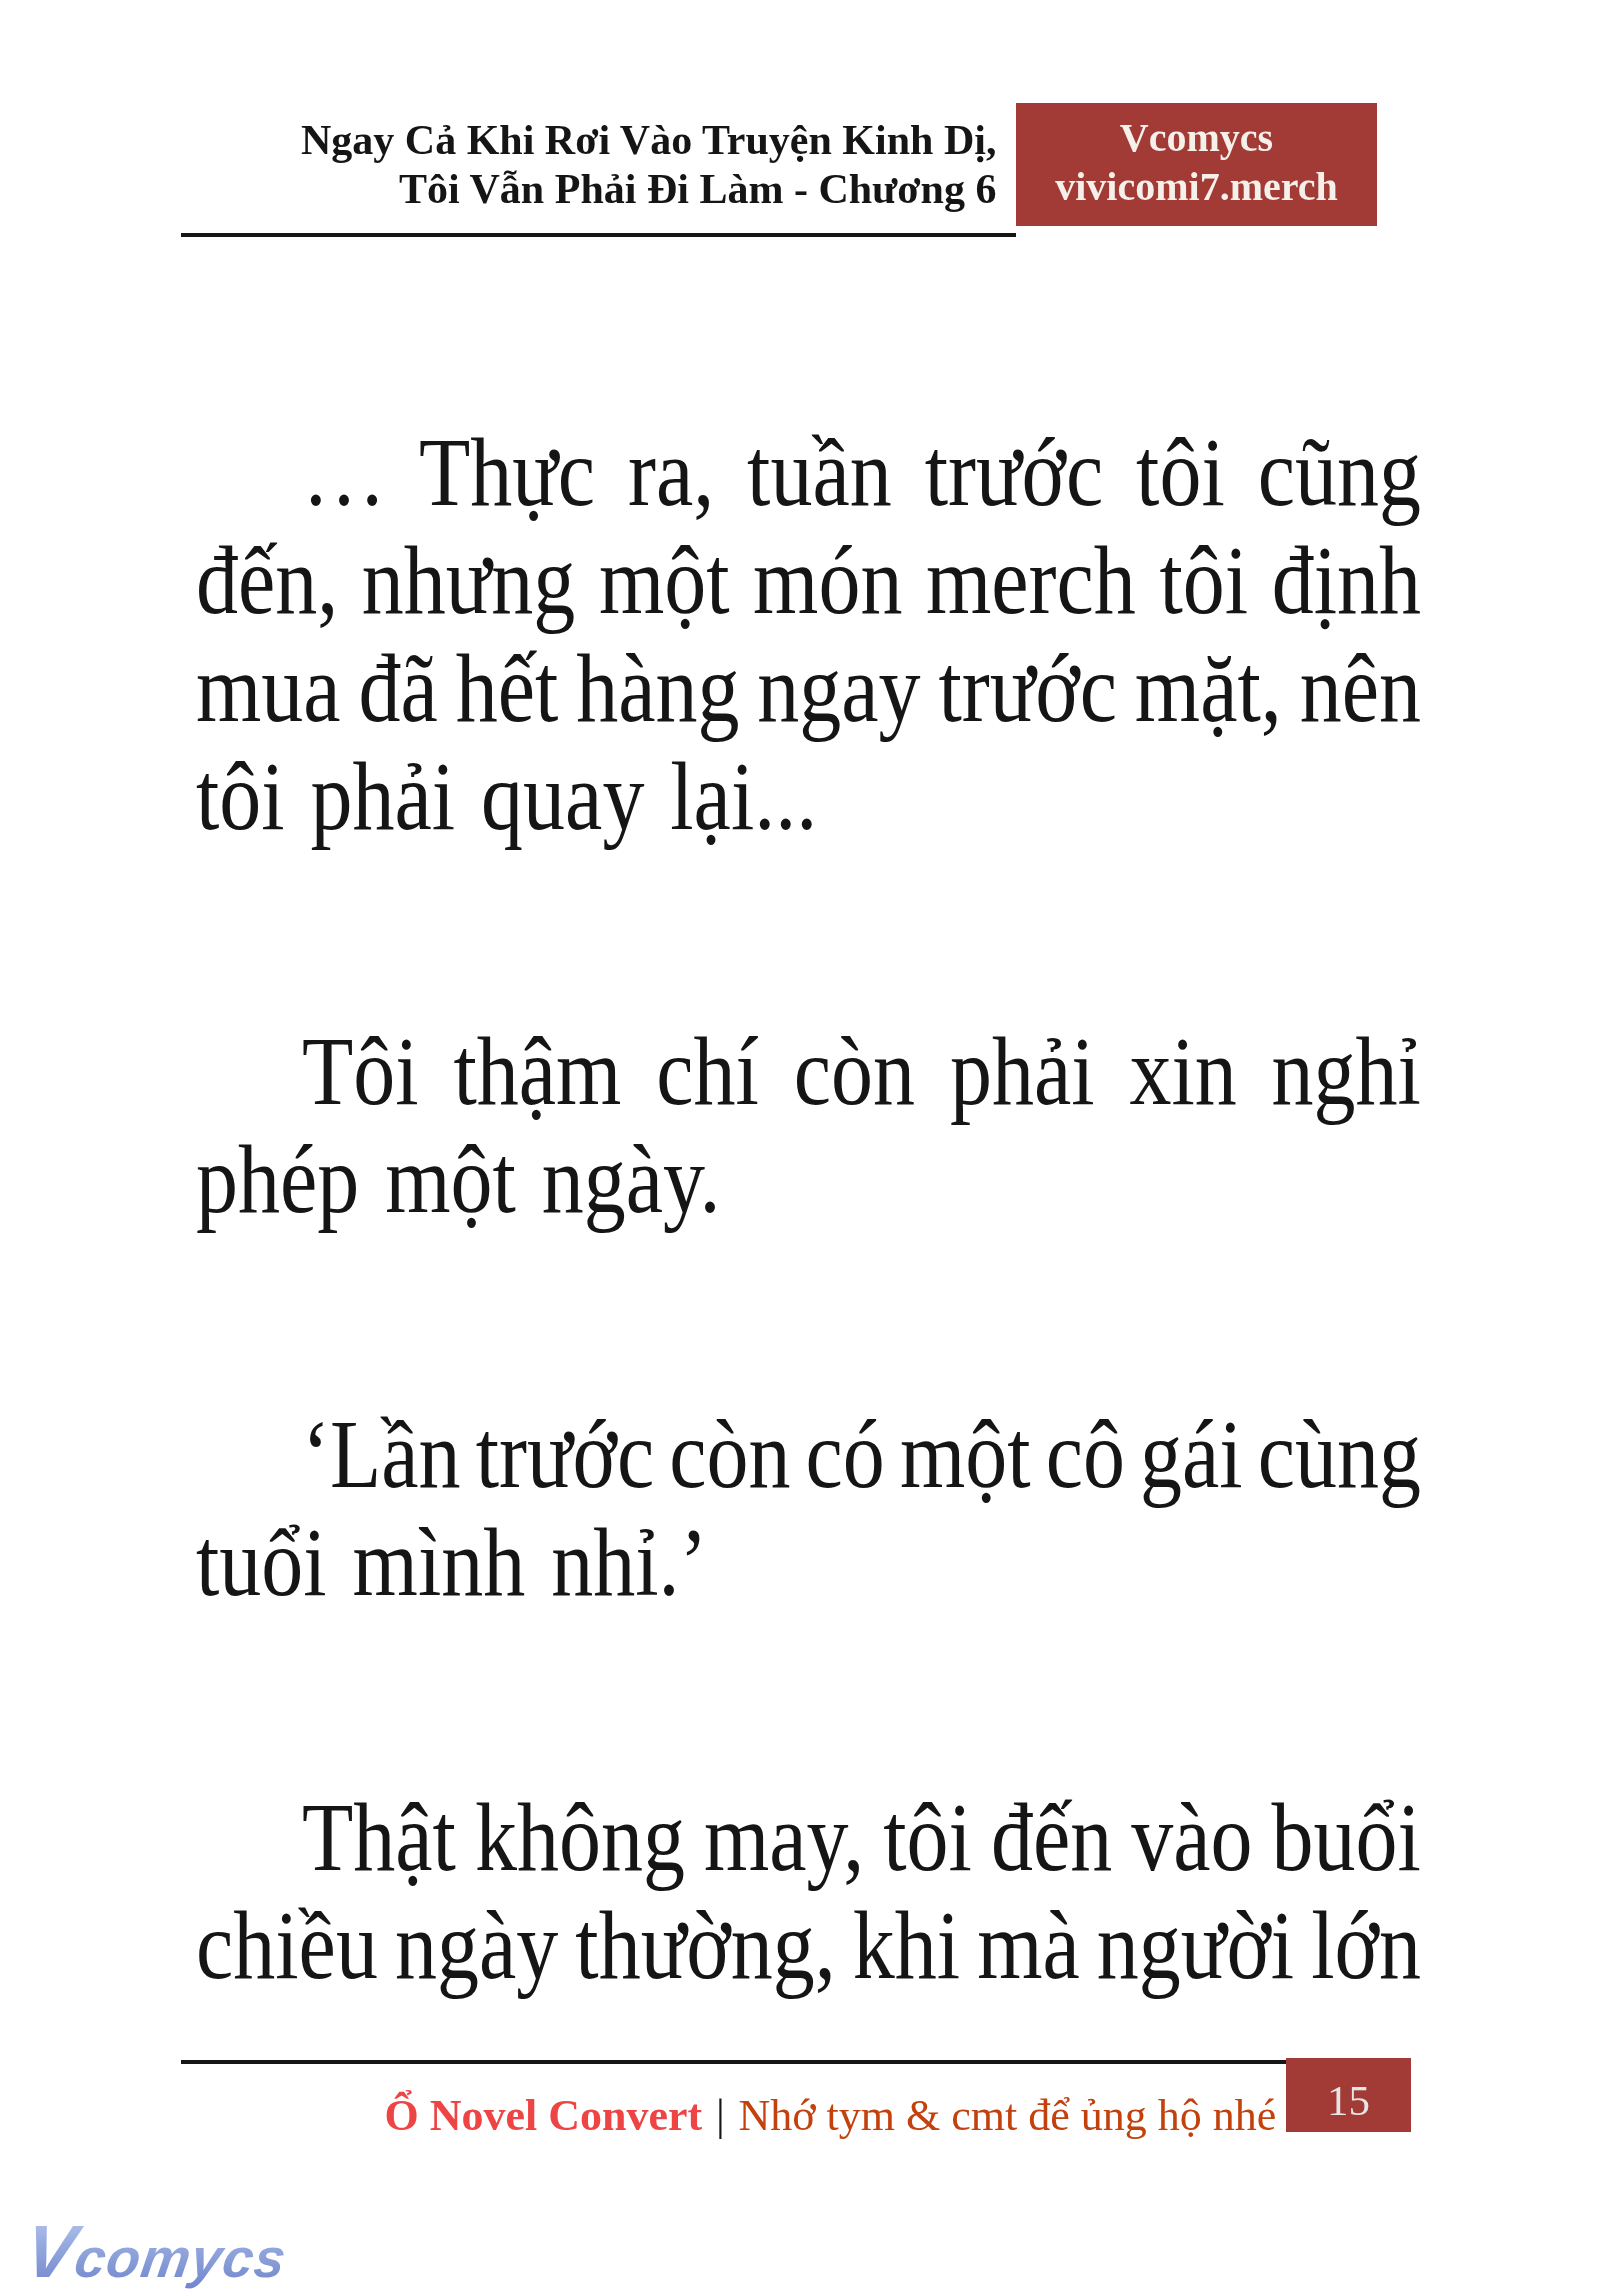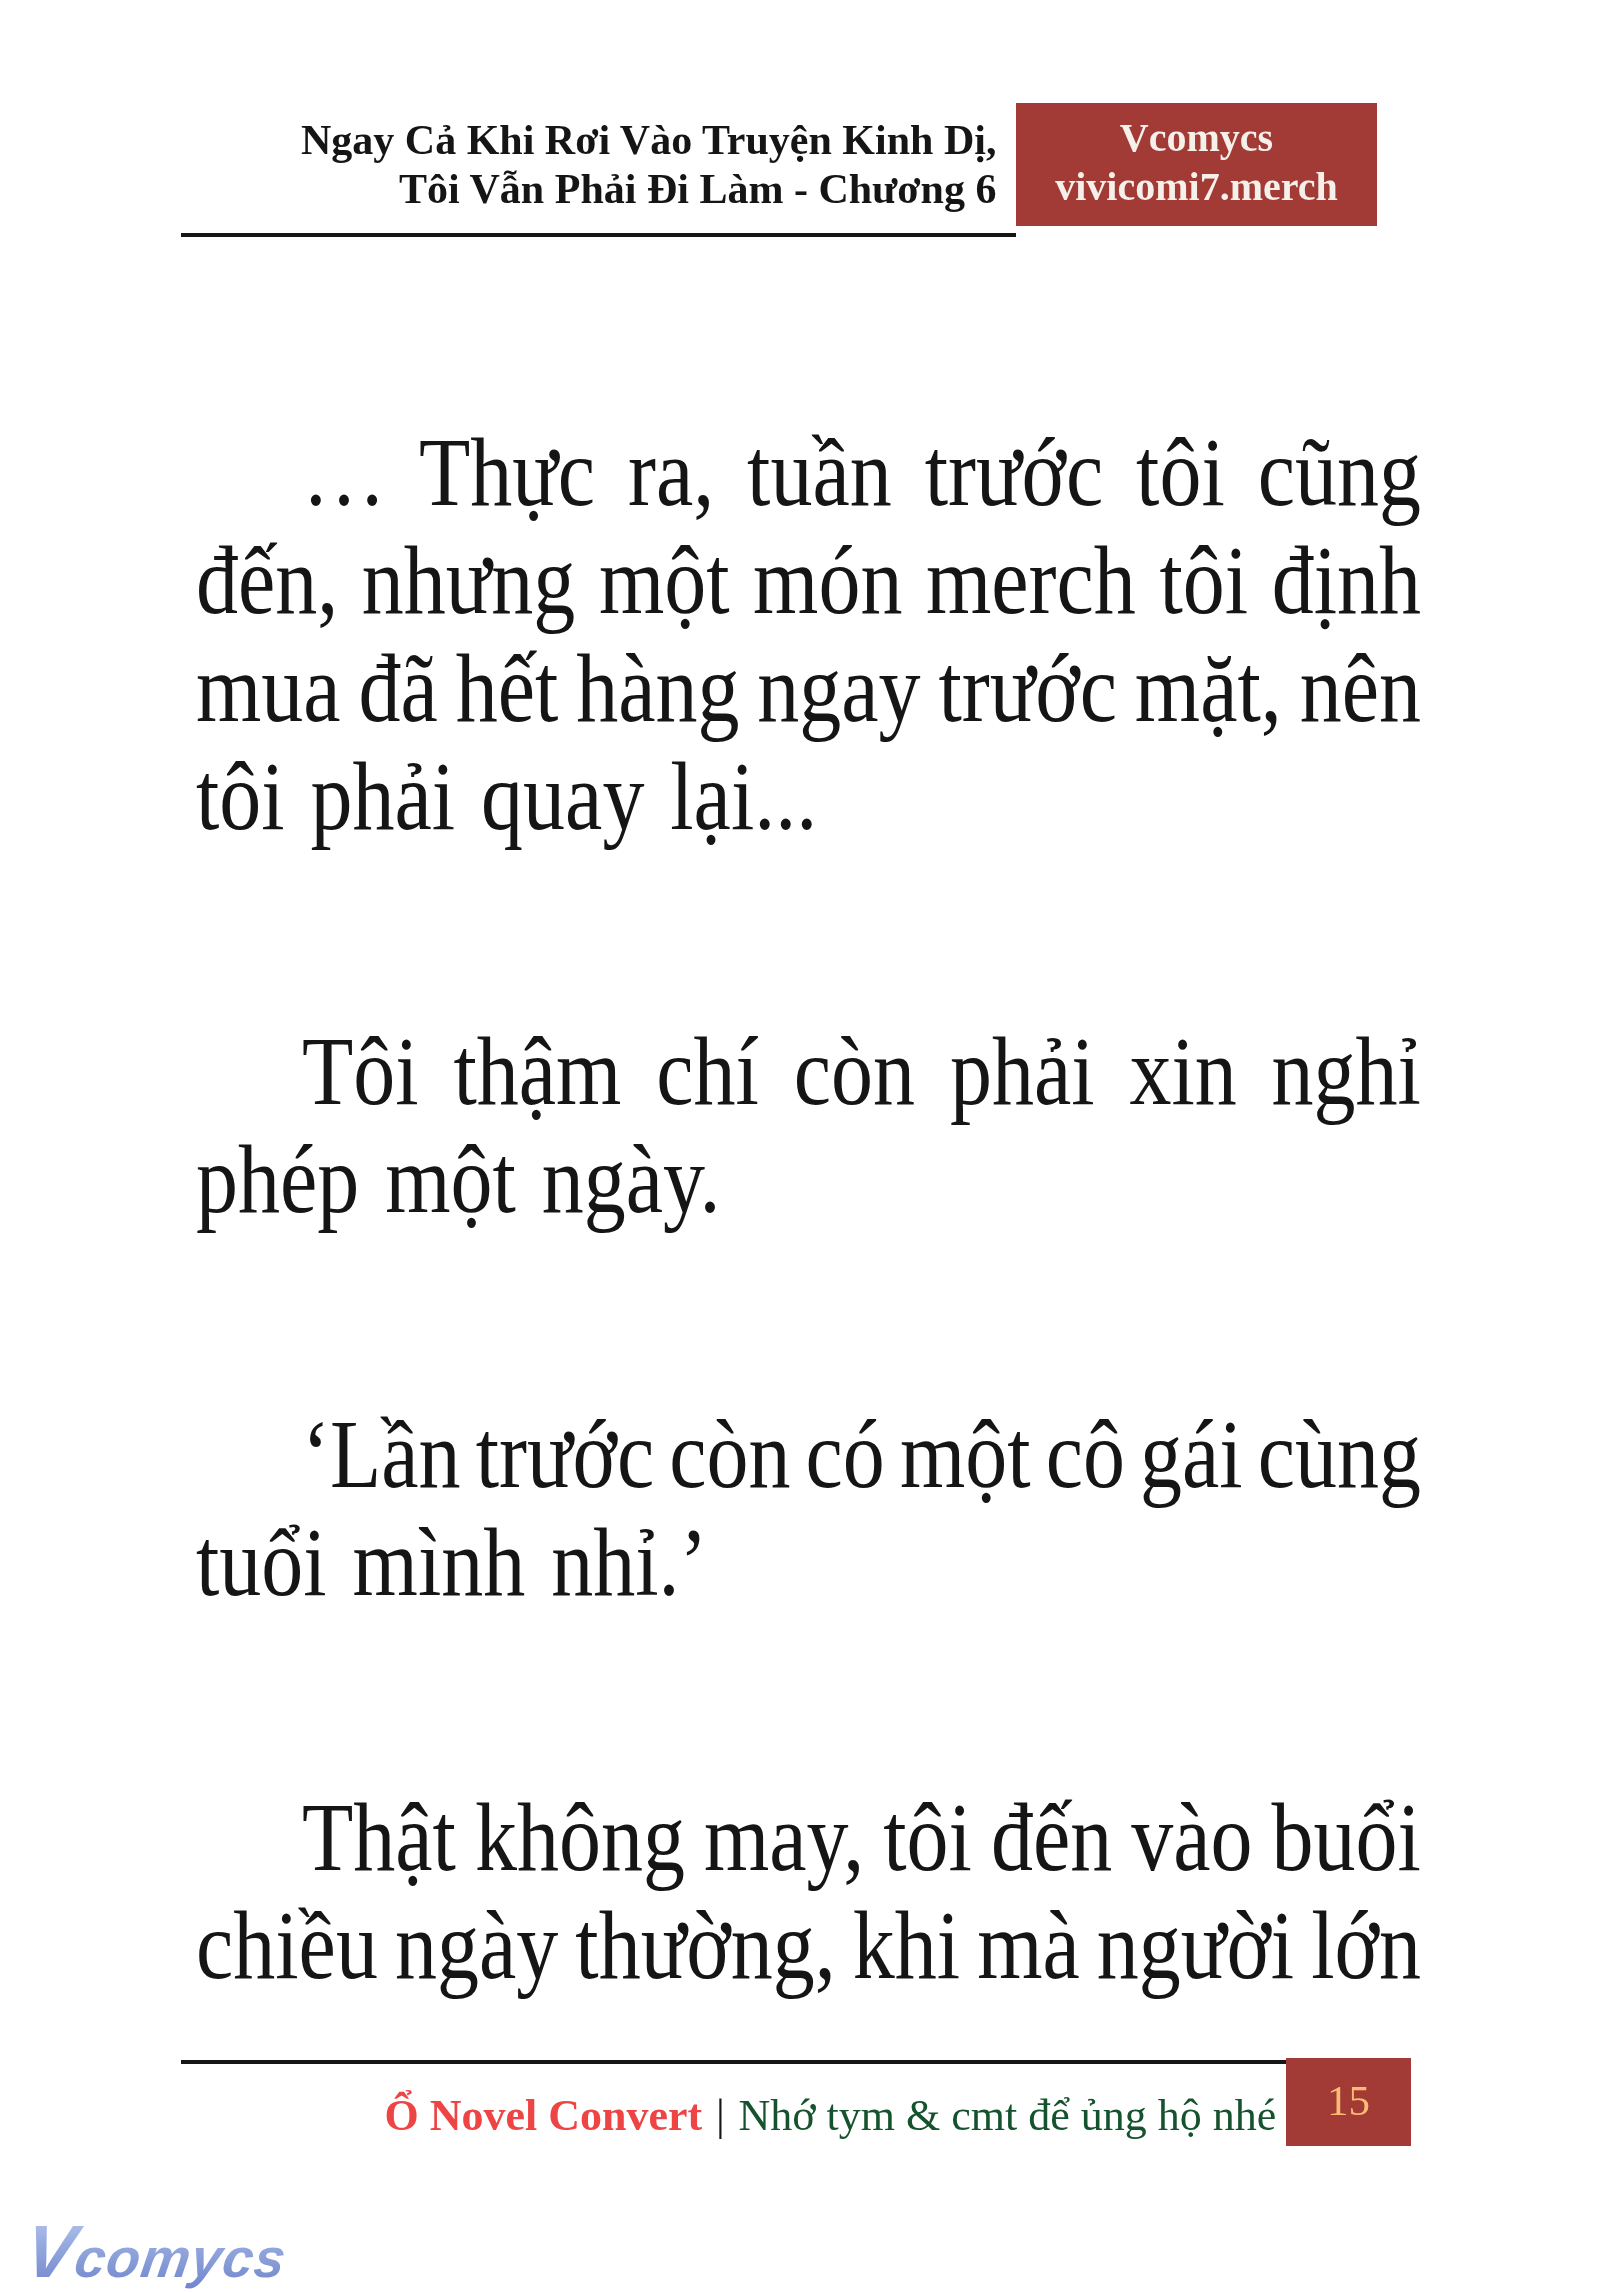--- a/index.html
+++ b/index.html
@@ -74,31 +74,31 @@
     box-sizing: border-box;
     border-top: 4.9px solid #161616;
     text-align: right;
     padding: 25.5px 9.8px 0 0;
     font-size: 44px;
     line-height: 51px;
     white-space: nowrap;
   }
   .footer-brand { font-weight: bold; }
   .footer-sep { margin: 0 13.7px; font-weight: normal; color: #161616; }
-  .footer-note { color: #14532d; }
+  .footer-note { color: #c2410c; }
   .page-box {
     position: absolute;
     left: 1286px;
     top: 2058px;
     width: 125px;
-    height: 88px;
+    height: 74px;
     text-align: center;
     line-height: 86px;
     font-size: 43px;
-    color: #fdba74;
+    color: #e5e5e5;
   }
 
   
   .watermark {
     position: absolute;
     left: 25.5px;
     top: 2209px;
     font-family: "Liberation Sans", "DejaVu Sans", sans-serif;
     font-style: italic;
     font-weight: bold;

